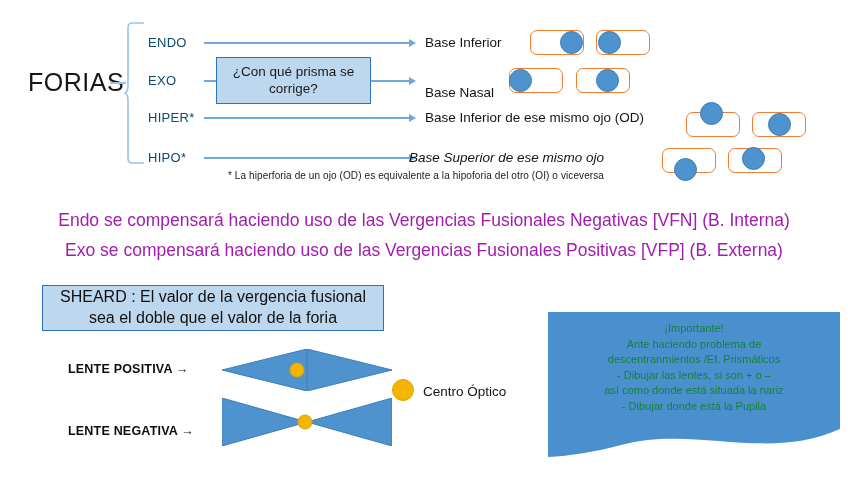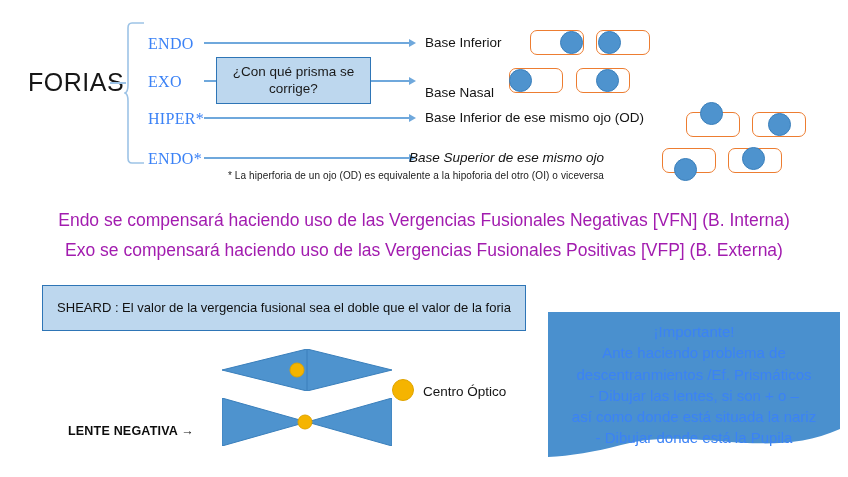--- a/index.html
+++ b/index.html
@@ -31,25 +31,24 @@
     left: 110px; top: 82px;
     width: 16px; height: 2px;
     background: #9DC3E6;
   }
   #brace {
     left: 124px; top: 22px;
     width: 22px; height: 142px;
   }
 
   .branch-label {
-    font-size: 16px;
-    color: #3b82f6;
+    font-size: 13px;
+    color: #0c4a6e;
     letter-spacing: .3px;
     white-space: nowrap;
-    font-family: Liberation Serif, serif;
   }
 
   .arrow-wrap { height: 2px; }
   .arrow-line {
     position: absolute;
     left: 0; top: 0;
     height: 1.6px;
     background: #6FA8DC;
   }
   .arrow-head {
@@ -118,29 +117,29 @@
     font-size: 17.5px;
     color: #a21caf;
     white-space: nowrap;
   }
   #mid-1 { left: 0; top: 210px; }
   #mid-2 { left: 0; top: 240px; }
 
   
   #sheard-box {
     left: 42px; top: 285px;
-    width: 484px; height: 46px;
+    width: 342px; height: 46px;
     background: #BDD7EE;
     border: 1.5px solid #2E75B6;
     box-sizing: border-box;
     display: flex;
     align-items: center;
     justify-content: center;
     text-align: center;
-    font-size: 13px;
+    font-size: 16px;
     line-height: 1.3;
     color: #111111;
     padding: 0 8px;
   }
 
   
   .lens-label {
     font-size: 12.5px;
     font-weight: bold;
     color: #0d0d0d;
@@ -172,22 +171,22 @@
   }
   #importante-svg {
     position: absolute;
     left: 0; top: 0;
   }
   #importante-text {
     position: absolute;
     left: 0; top: 9px;
     width: 292px;
     text-align: center;
-    color: #3b82f6;
-    font-size: 15px;
+    color: #15803d;
+    font-size: 11px;
     line-height: 1.42;
     padding: 0 6px;
     box-sizing: border-box;
   }
   #importante-text .imp-title { display: block; }
   #importante-text .imp-line  { display: block; }
   #importante-text .imp-last  { display: block; text-align: left; padding-left: 18px; }
 </style>
 </head>
 <body>
@@ -219,21 +218,21 @@
   </div>
   <div class="abs base-label" style="left:425px; top:85px;">Base Nasal</div>
 
   <div class="abs branch-label" style="left:148px; top:110px;">HIPER*</div>
   <div class="abs arrow-wrap" style="left:204px; top:117px; width:212px;">
     <div class="arrow-line" style="width:205px;"></div>
     <div class="arrow-head" style="left:205px;"></div>
   </div>
   <div class="abs base-label" style="left:425px; top:110px;">Base Inferior de ese mismo ojo (OD)</div>
 
-  <div class="abs branch-label" style="left:148px; top:150px;">ENDO*</div>
+  <div class="abs branch-label" style="left:148px; top:150px;">HIPO*</div>
   <div class="abs arrow-wrap" style="left:204px; top:157px; width:212px;">
     <div class="arrow-line" style="width:205px;"></div>
     <div class="arrow-head" style="left:205px;"></div>
   </div>
   <div class="abs base-label" style="left:409px; top:150px;font-style:italic;">Base Superior de ese mismo ojo</div>
 
   <div class="eye" style="left:530px; top:30px; width:54px; height:25px;">
     <div class="eye-rect" style="width:54px; height:25px;"></div>
     <div class="eye-pupil" style="left:30px; top:1px; width:23px; height:23px;"></div>
   </div>
@@ -269,20 +268,21 @@
     <div class="eye-pupil" style="left:14px; top:-1px; width:23px; height:23px;"></div>
   </div>
 
   <div class="abs" id="footnote">* La hiperforia de un ojo (OD) es equivalente a la hipoforia del otro (OI) o viceversa</div>
 
   <div class="abs mid-line" id="mid-1">Endo se compensará haciendo uso de las Vergencias Fusionales Negativas [VFN] (B. Interna)</div>
   <div class="abs mid-line" id="mid-2">Exo se compensará haciendo uso de las Vergencias Fusionales Positivas [VFP] (B. Externa)</div>
 
   <div class="abs" id="sheard-box">SHEARD : El valor de la vergencia fusional sea el doble que el valor de la foria</div>
 
+  <div class="abs lens-label" style="left:68px; top:362px;">LENTE POSITIVA →</div>
   <svg class="abs" id="lens-pos-svg" width="170" height="42">
     <polygon points="0,21 85,0 170,21 85,42" fill="#4E93CE" stroke="#3A7FBB" stroke-width="1"></polygon>
     <line x1="85" y1="0" x2="85" y2="42" stroke="#3A7FBB" stroke-width="1"></line>
     <circle cx="75" cy="21" r="7" fill="#F5B400" stroke="#E0A400" stroke-width="1"></circle>
   </svg>
 
   <div class="abs lens-label" style="left:68px; top:424px;">LENTE NEGATIVA →</div>
   <svg class="abs" id="lens-neg-svg" width="170" height="48">
     <polygon points="0,0 85,24 0,48" fill="#4E93CE" stroke="#3A7FBB" stroke-width="1"></polygon>
     <polygon points="170,0 85,24 170,48" fill="#4E93CE" stroke="#3A7FBB" stroke-width="1"></polygon>

